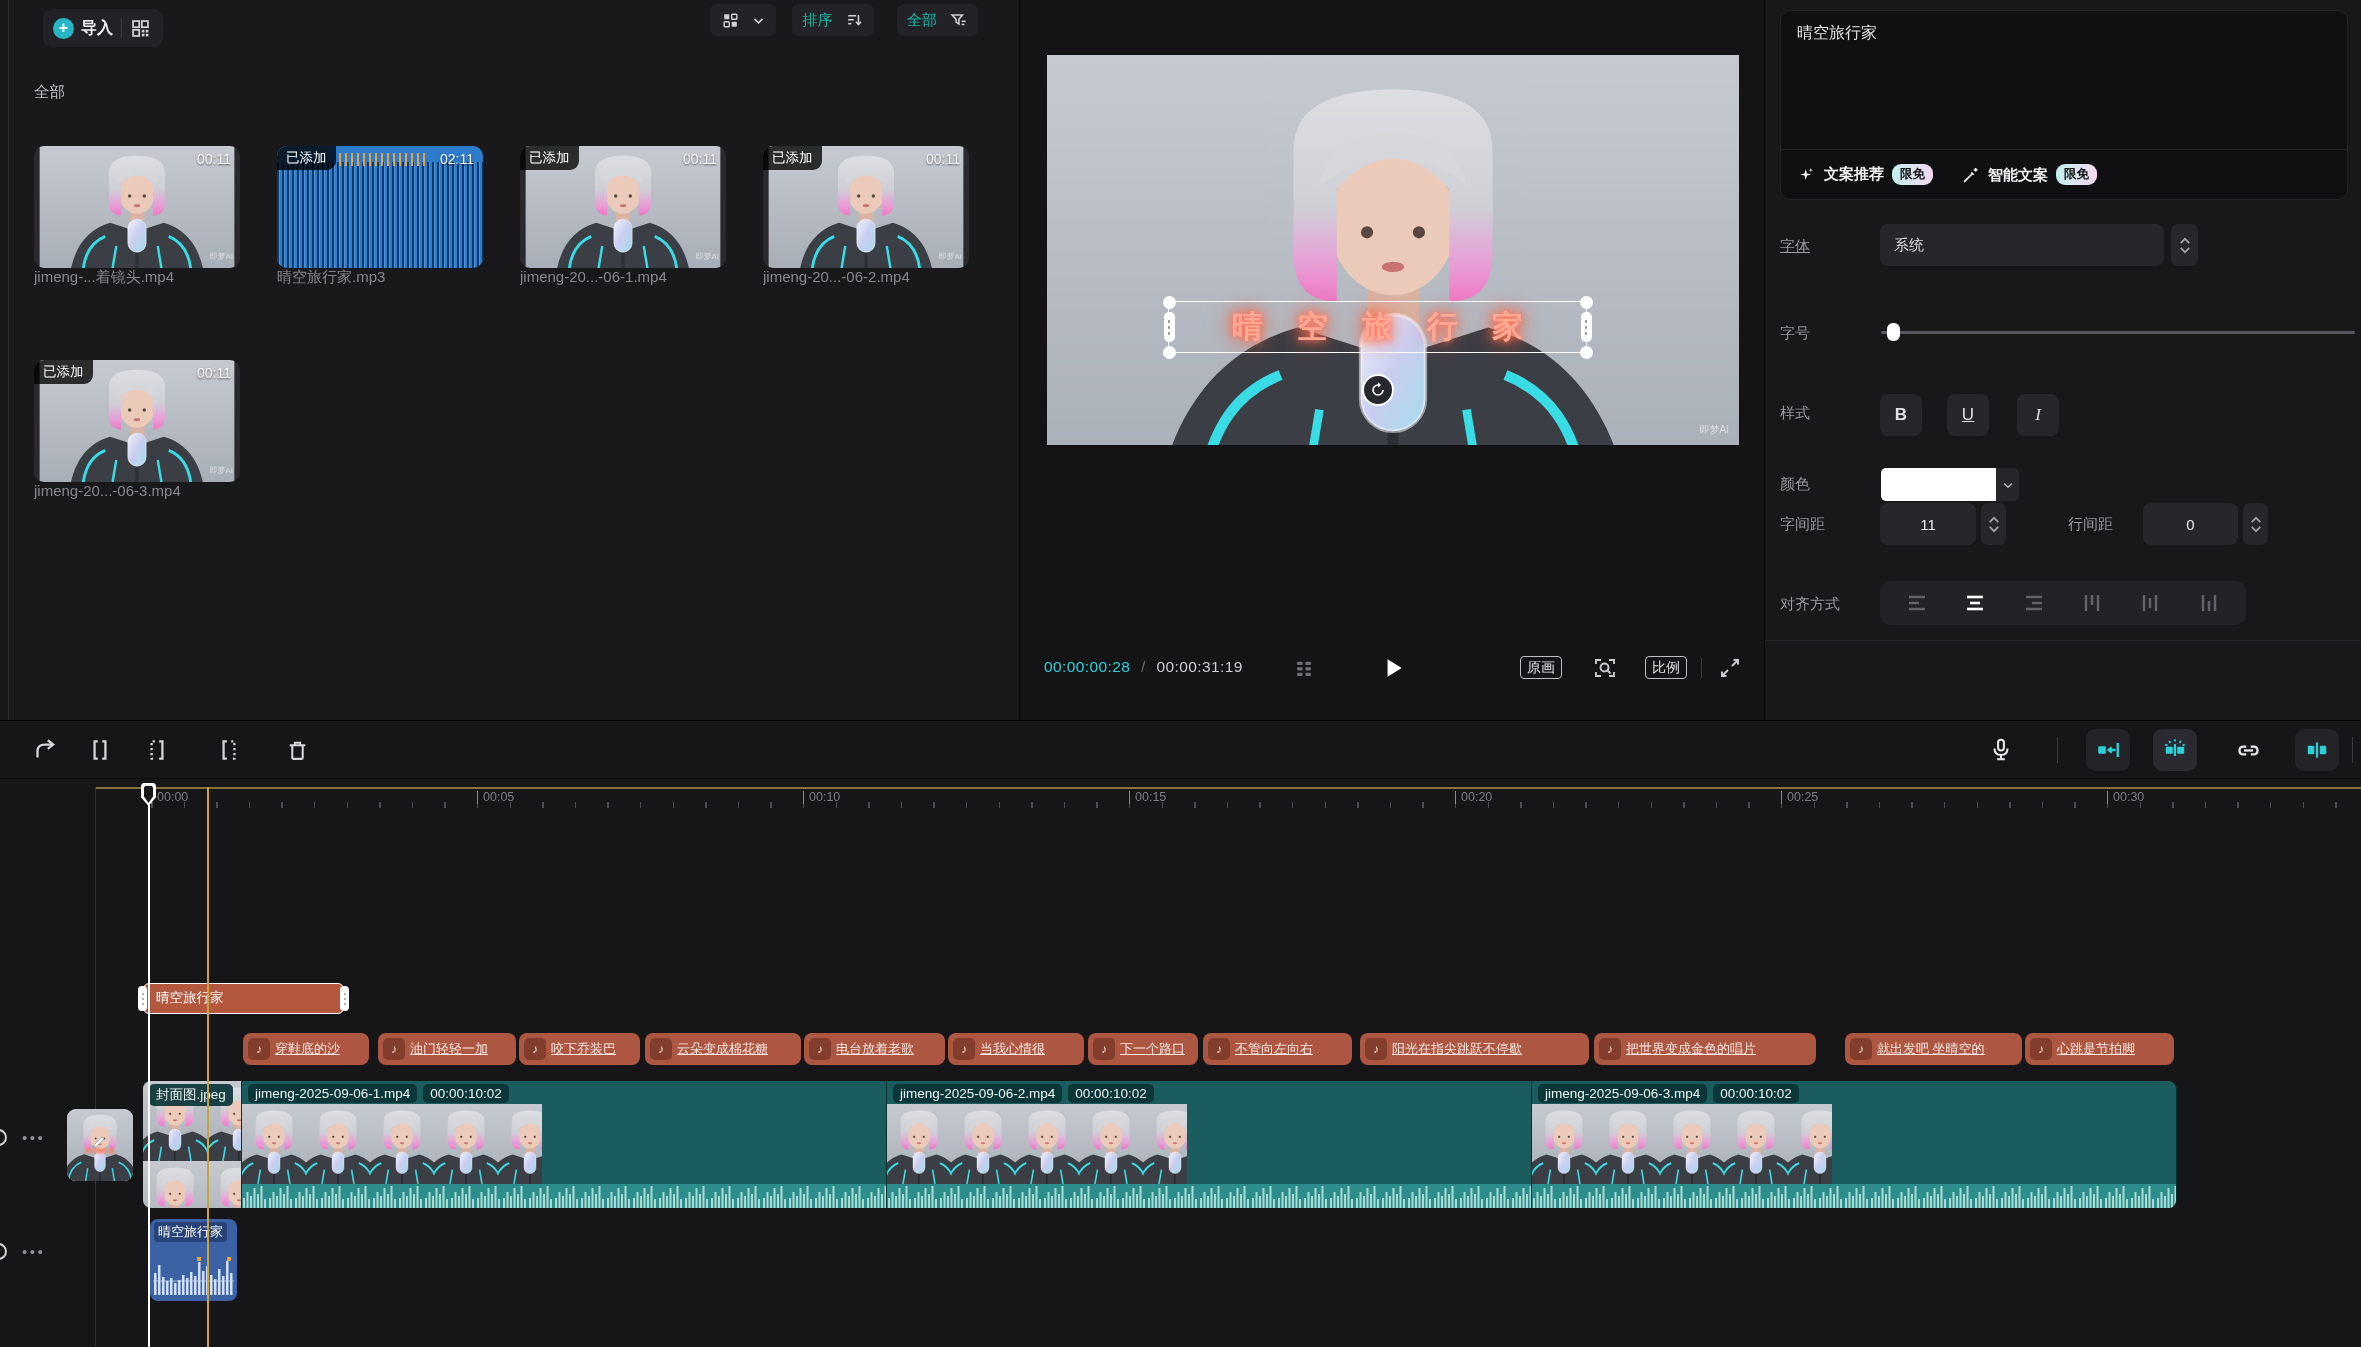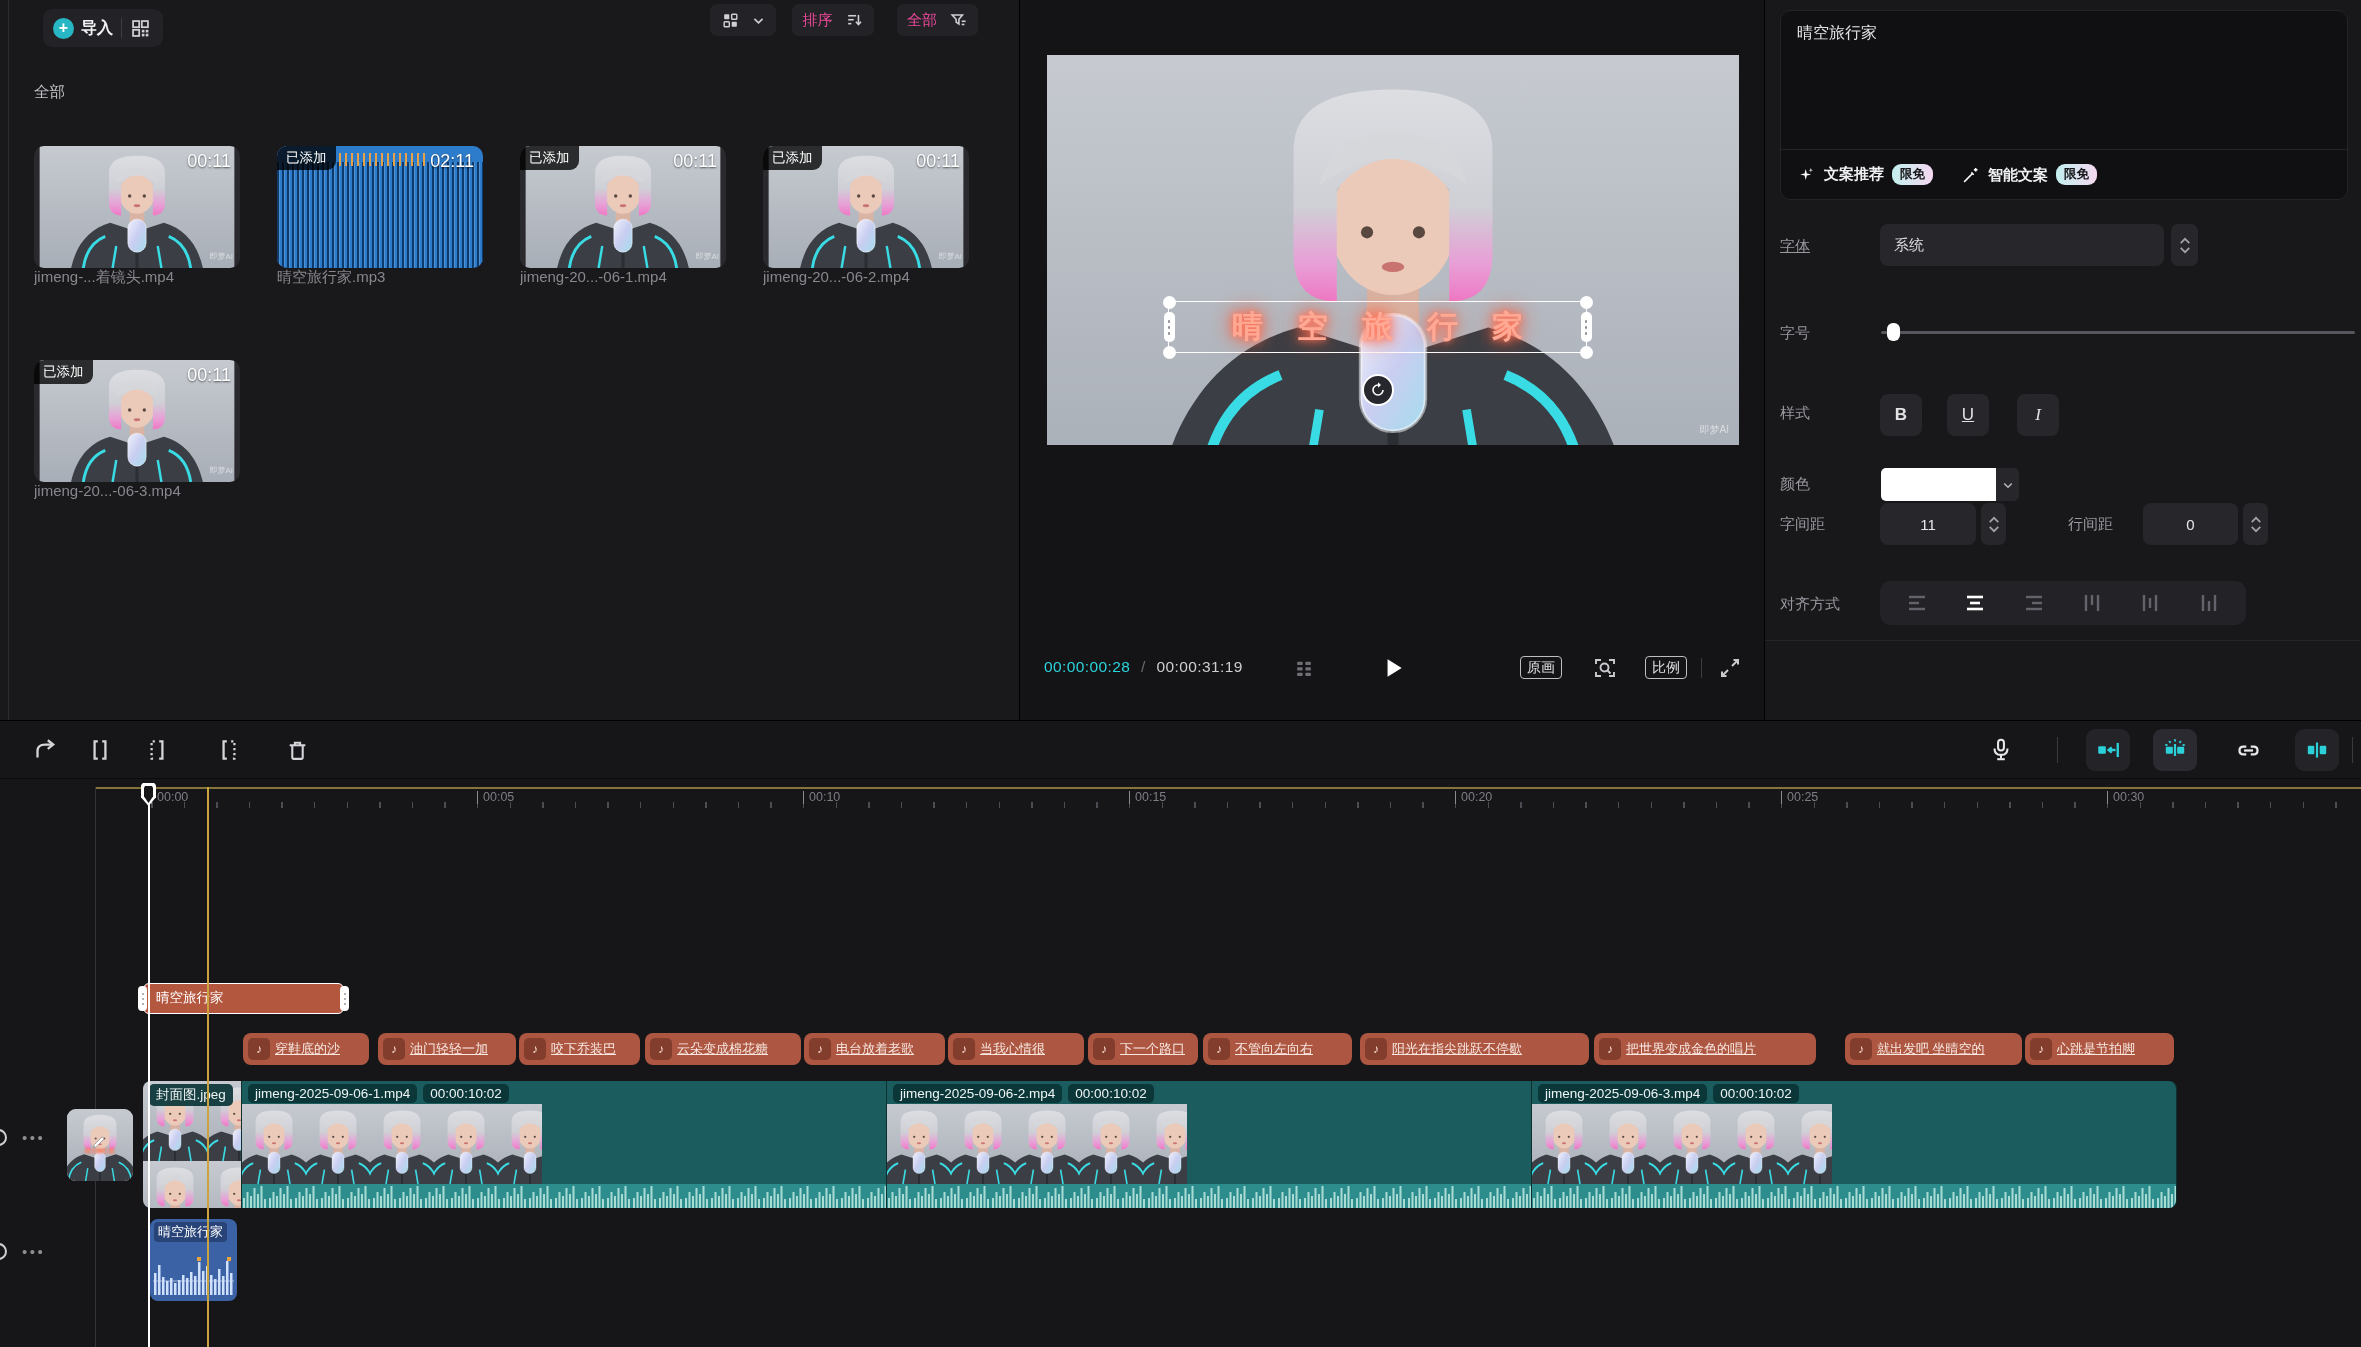--- a/index.html
+++ b/index.html
@@ -10,29 +10,29 @@
   .media{left:0;top:0;width:1020px;height:720px;background:#19191c;border-right:1px solid #000;}
   .media-edge{left:8px;top:0;width:1px;height:720px;background:#2c2c31;}
   .preview{left:1020px;top:0;width:745px;height:720px;background:#141417;border-right:1px solid #000;}
   .props{left:1765px;top:0;width:596px;height:720px;background:#18181b;}
   .timeline{left:0;top:720px;width:2361px;height:627px;background:#161619;border-top:1px solid #000;}
   
   .imp-group{left:43px;top:9px;width:120px;height:38px;background:#232327;border-radius:9px;display:flex;align-items:center;}
   .imp-plus{width:21px;height:21px;border-radius:50%;background:#27b7c4;color:#fff;font-size:16px;line-height:20px;text-align:center;margin:0 7px 0 10px;font-weight:700;}
   .imp-txt{font-size:16px;color:#f2f2f4;font-weight:600;}
   .imp-sep{width:1px;height:20px;background:#3c3c41;margin:0 8px;}
-  .mbtn{top:4px;height:32px;background:#232327;border-radius:7px;display:flex;align-items:center;justify-content:center;gap:12px;color:#ec4899;font-size:15px;}
+  .mbtn{top:4px;height:32px;background:#232327;border-radius:7px;display:flex;align-items:center;justify-content:center;gap:12px;color:#14b8a6;font-size:15px;}
   .sec-label{left:34px;top:82px;font-size:15.5px;color:#c2c2c7;}
   
   .mitem{width:208px;}
   .thumb{position:relative;width:206px;height:122px;border-radius:10px;overflow:hidden;background:#2a2a2e;}
   .thumb svg.art{position:absolute;inset:0;width:100%;height:100%;}
   .badge{position:absolute;left:0;top:0;background:rgba(0,0,0,.78);color:#fff;font-size:13.5px;padding:3px 9px;border-radius:10px 0 9px 0;z-index:3;}
   .badge:empty{display:none;}
-  .dur{position:absolute;right:9px;top:5px;color:#fff;font-size:18px;text-shadow:0 1px 2px rgba(0,0,0,.6);z-index:3;}
+  .dur{position:absolute;right:9px;top:5px;color:#fff;font-size:14px;text-shadow:0 1px 2px rgba(0,0,0,.6);z-index:3;}
   .mname{font-size:15px;color:#87878d;white-space:nowrap;overflow:hidden;}
   .audio-art{position:absolute;inset:0;background:#2d7ccb;}
   .audio-art .stripes{position:absolute;left:0;right:0;top:16px;bottom:0;background:repeating-linear-gradient(90deg,#0e3a6b 0 2px,rgba(255,255,255,.16) 2px 3px,transparent 3px 5px);}
   .audio-art .owave{position:absolute;left:62px;top:7px;width:90px;height:13px;background:repeating-linear-gradient(90deg,#f0a43f 0 2px,transparent 2px 6px);opacity:.95;}
   .wm{position:absolute;right:7px;bottom:6px;font-size:8px;color:rgba(255,255,255,.55);z-index:3;}
   
   .canvas{left:27px;top:55px;width:692px;height:390px;overflow:hidden;background:linear-gradient(180deg,#c7cbd1,#aeb4bc);}
   .canvas svg.art{position:absolute;inset:0;width:100%;height:100%;}
   .ov-text{position:absolute;left:121px;top:246px;width:419px;height:52px;border:1.5px solid #fff;display:flex;align-items:center;justify-content:center;}
   .ov-text .t{font-size:31px;font-weight:700;letter-spacing:34px;text-indent:34px;color:#ffa894;text-shadow:0 0 6px #ff7a5e,0 0 16px #ff5a38,0 0 26px rgba(255,70,40,.6);white-space:nowrap;}

